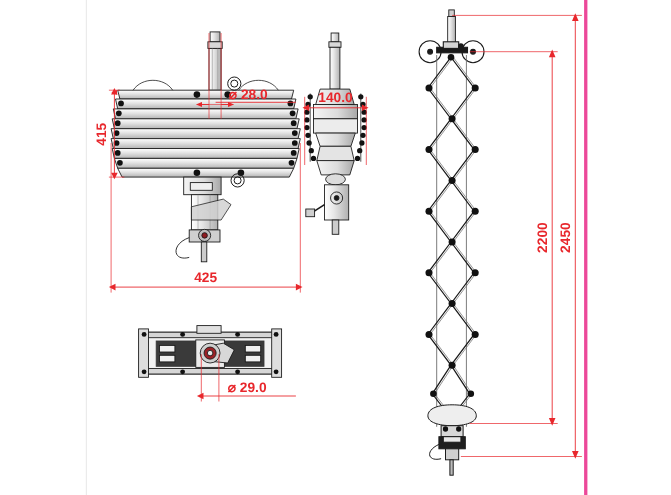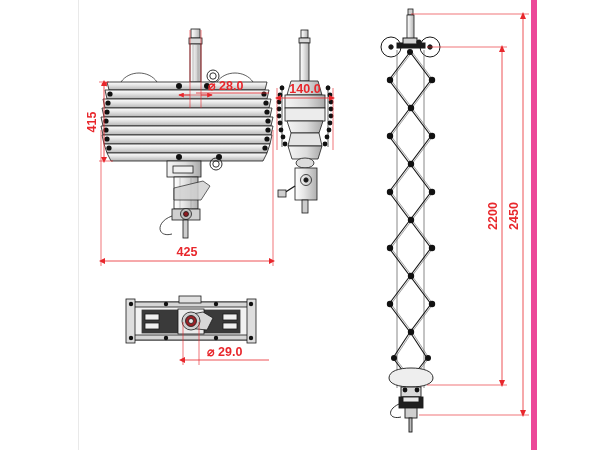--- a/index.html
+++ b/index.html
@@ -13,21 +13,21 @@
   }
   #stage{
     position:absolute;left:0;top:0;width:610px;height:450px;
     background:#ffffff;
   }
   #canvasArea{
     position:absolute;
     left:78px;top:0px;width:452px;height:450px;
     background:#ffffff;
     border-left:1px solid #e9e9e9;
-    border-right:6px solid #ec4899;
+    border-right:3px solid #ec4899;
   }
   svg{display:block;}
   .dimtext{
     font-family:"Liberation Sans", sans-serif;
     font-weight:bold;
     fill:#e8272c;
   }
 </style>
 </head>
 <body>

